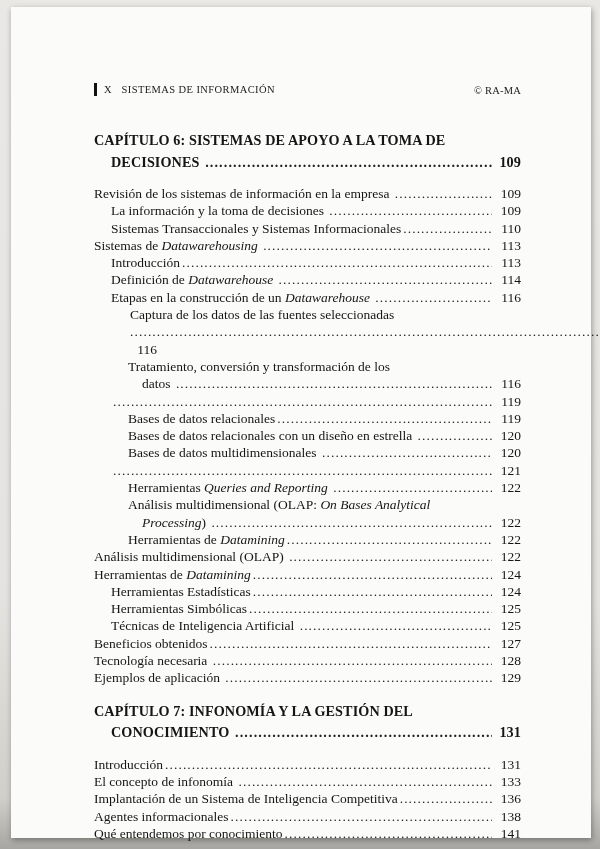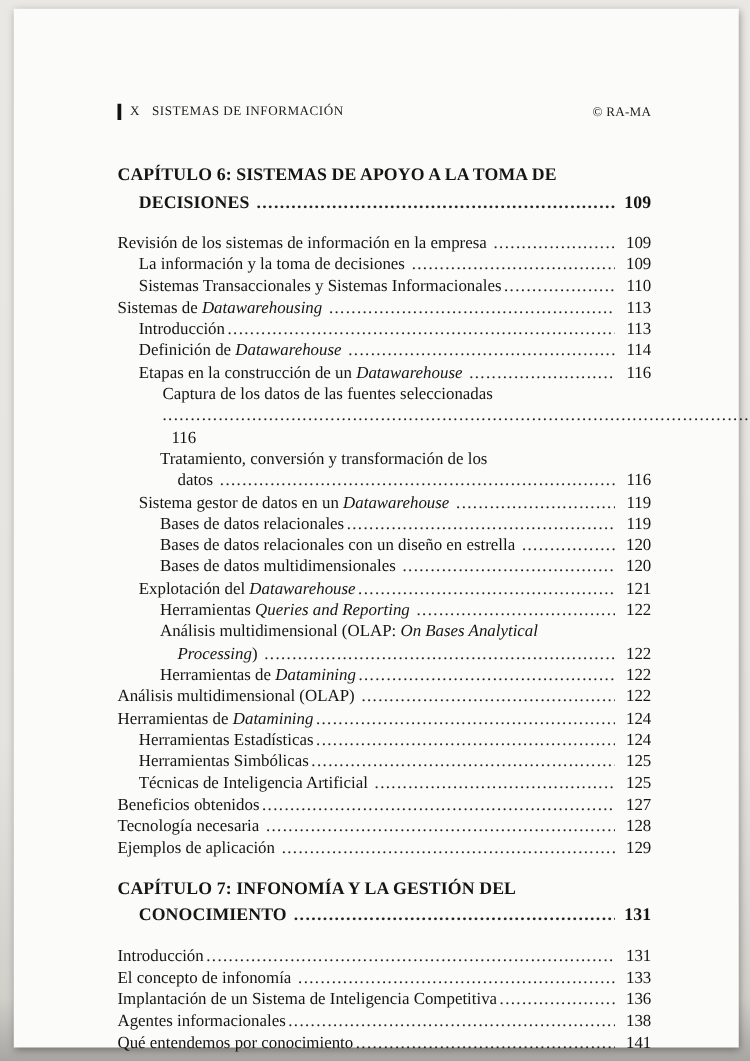--- a/index.html
+++ b/index.html
@@ -114,41 +114,39 @@
               </div>
               <div class="toc-line" style="padding-left: 34px;">
                 <span class="t"><span>Tratamiento, conversión y transformación de los</span></span>
               </div>
               <div class="toc-line" style="padding-left: 48px;">
                 <span class="t"><span>datos </span></span>
                 <span class="dots"></span>
                 <span class="pg">116</span>
               </div>
               <div class="toc-line" style="padding-left: 17px;">
-                <span class="t"><span>Sistema gestor de datos en un </span><span class="it">Datawarehouse</span><span> </span></span>
                 <span class="dots"></span>
                 <span class="pg">119</span>
               </div>
               <div class="toc-line" style="padding-left: 34px;">
                 <span class="t"><span>Bases de datos relacionales</span></span>
                 <span class="dots"></span>
                 <span class="pg">119</span>
               </div>
               <div class="toc-line" style="padding-left: 34px;">
                 <span class="t"><span>Bases de datos relacionales con un diseño en estrella </span></span>
                 <span class="dots"></span>
                 <span class="pg">120</span>
               </div>
               <div class="toc-line" style="padding-left: 34px;">
                 <span class="t"><span>Bases de datos multidimensionales </span></span>
                 <span class="dots"></span>
                 <span class="pg">120</span>
               </div>
               <div class="toc-line" style="padding-left: 17px;">
-                <span class="t"><span>Explotación del </span><span class="it">Datawarehouse</span></span>
                 <span class="dots"></span>
                 <span class="pg">121</span>
               </div>
               <div class="toc-line" style="padding-left: 34px; align-items: flex-end;">
                 <span class="t"><span>Herramientas </span><span class="it">Queries and Reporting</span><span> </span></span>
                 <span class="dots"></span>
                 <span class="pg">122</span>
               </div>
               <div class="toc-line" style="padding-left: 34px;">
                 <span class="t"><span>Análisis multidimensional (OLAP: </span><span class="it">On Bases Analytical</span></span>

